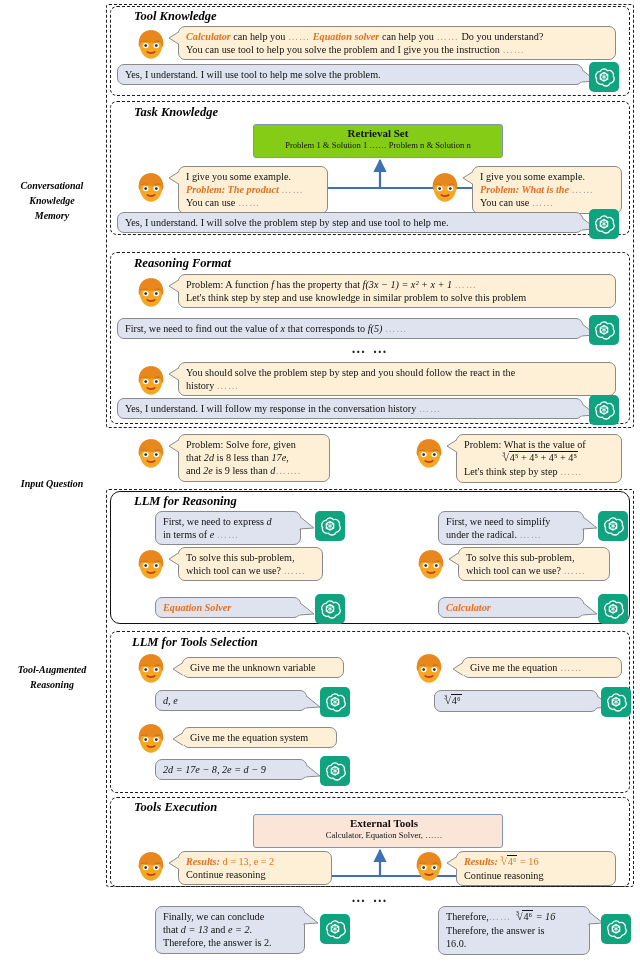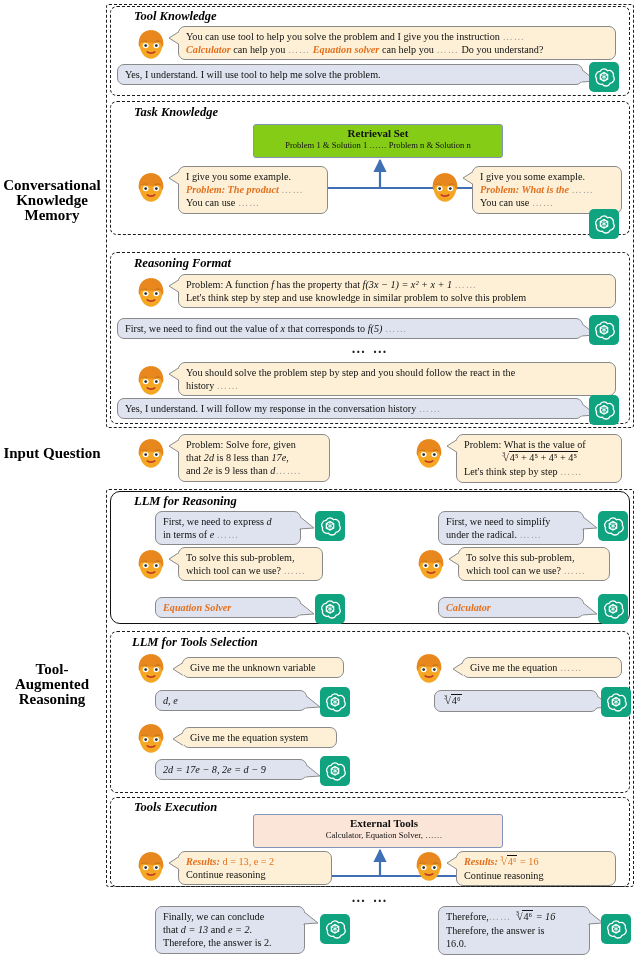--- a/index.html
+++ b/index.html
@@ -12,22 +12,22 @@
     position:relative;
   }
   .page{position:relative;width:640px;height:970px;}
 
   
   .rail-label{
     position:absolute;
     left:0;width:104px;
     text-align:center;
     font-family:"Liberation Serif", serif;
-    font-weight:bold;
-    font-size:15px;line-height:15px;
+    font-style:italic;font-weight:bold;
+    font-size:10px;line-height:15px;
     color:#000;
   }
 
   
   .group-frame{
     position:absolute;
     border:1.6px dashed #1a1a1a;
     border-radius:3px;
     box-sizing:border-box;
     pointer-events:none;
@@ -135,21 +135,21 @@
 </head>
 <body>
 
 <div class="page">
 
   <div class="rail-label" style="top:178px;">
     <div>Conversational</div>
     <div>Knowledge</div>
     <div>Memory</div>
   </div>
-  <div class="rail-label" style="top:446px;">
+  <div class="rail-label" style="top:476px;">
     <div>Input Question</div>
   </div>
   <div class="rail-label" style="top:662px;">
     <div>Tool-Augmented</div>
     <div>Reasoning</div>
   </div>
 
   <div class="group-frame" style="left:106px;top:4px;width:528px;height:424px;"></div>
   <div class="group-frame" style="left:106px;top:489px;width:528px;height:398px;"></div>
 
@@ -171,31 +171,31 @@
   </div>
 
   <div class="bubble user" style="left:178px;top:26px;width:438px;">
     <span class="tl">
       <svg width="12" height="16" viewBox="0 0 12 16">
           <path d="M12 1 L1 8 L12 15" fill="#fdf0d6" stroke="#8a8a8a" stroke-width="1"></path>
           <path d="M12 1 L12 15" stroke="#fdf0d6" stroke-width="2"></path>
         </svg>
     </span>
     <div>
-      <span>You can use tool to help you solve the problem and I give you the instruction</span>
-      <span class="dots">……</span>
-    </div>
-    <div>
       <span class="ital-orange">Calculator</span>
       <span>can help you</span>
       <span class="dots">……</span>
       <span class="ital-orange">Equation solver</span>
       <span>can help you</span>
       <span class="dots">……</span>
       <span>Do you understand?</span>
+    </div>
+    <div>
+      <span>You can use tool to help you solve the problem and I give you the instruction</span>
+      <span class="dots">……</span>
     </div>
   </div>
 
   <div class="bubble bot" style="left:117px;top:64px;width:466px;">
     <span class="tr">
       <svg width="16" height="16" viewBox="0 0 16 16">
           <path d="M0 1 L15 13 L0 14" fill="#dfe3ef" stroke="#8a8a8a" stroke-width="1"></path>
           <path d="M0 1 L0 14" stroke="#dfe3ef" stroke-width="2"></path>
         </svg>
     </span>
@@ -283,20 +283,29 @@
     <div>
       <span class="ital-orange">Problem: What is the</span>
       <span class="dots">……</span>
     </div>
     <div>
       <span>You can use</span>
       <span class="dots">……</span>
     </div>
   </div>
 
+  <div class="bubble bot" style="left:117px;top:212px;width:466px;">
+    <span class="tr">
+      <svg width="16" height="16" viewBox="0 0 16 16">
+          <path d="M0 1 L15 13 L0 14" fill="#dfe3ef" stroke="#8a8a8a" stroke-width="1"></path>
+          <path d="M0 1 L0 14" stroke="#dfe3ef" stroke-width="2"></path>
+        </svg>
+    </span>
+    <div>Yes, I understand. I will solve the problem step by step and use tool to help me.</div>
+  </div>
   <div class="gpt" style="left:589px;top:209px;">
     <svg viewBox="0 0 24 24" fill="none" stroke="#fff" stroke-width="1.4">
       <path d="M12 3.2c-1.9 0-3.5 1.1-4.3 2.7-1.8.1-3.4 1.2-4.2 2.8-.9 1.7-.7 3.7.4 5.1-.5 1.7 0 3.6 1.3 4.8 1.3 1.3 3.2 1.7 4.9 1.1.9 1.3 2.4 2.1 4 2.1 1.9 0 3.6-1.1 4.4-2.8 1.8-.2 3.3-1.3 4.1-2.9.8-1.6.6-3.6-.5-5 .5-1.7 0-3.6-1.3-4.8-1.3-1.3-3.2-1.7-4.9-1.1-.9-1.3-2.3-2-3.9-2z"></path>
       <path d="M12 7.2 L16 9.5 L16 14.2 L12 16.5 L8 14.2 L8 9.5 Z"></path>
       <path d="M12 7.2 L12 16.5 M8 9.5 L16 14.2 M16 9.5 L8 14.2" stroke-width="0.9"></path>
     </svg>
   </div>
 
   <div class="section" style="left:110px;top:252px;width:520px;height:172px;"></div>
   <div class="section-title" style="left:134px;top:256px;text-align:right;">Reasoning Format</div>

